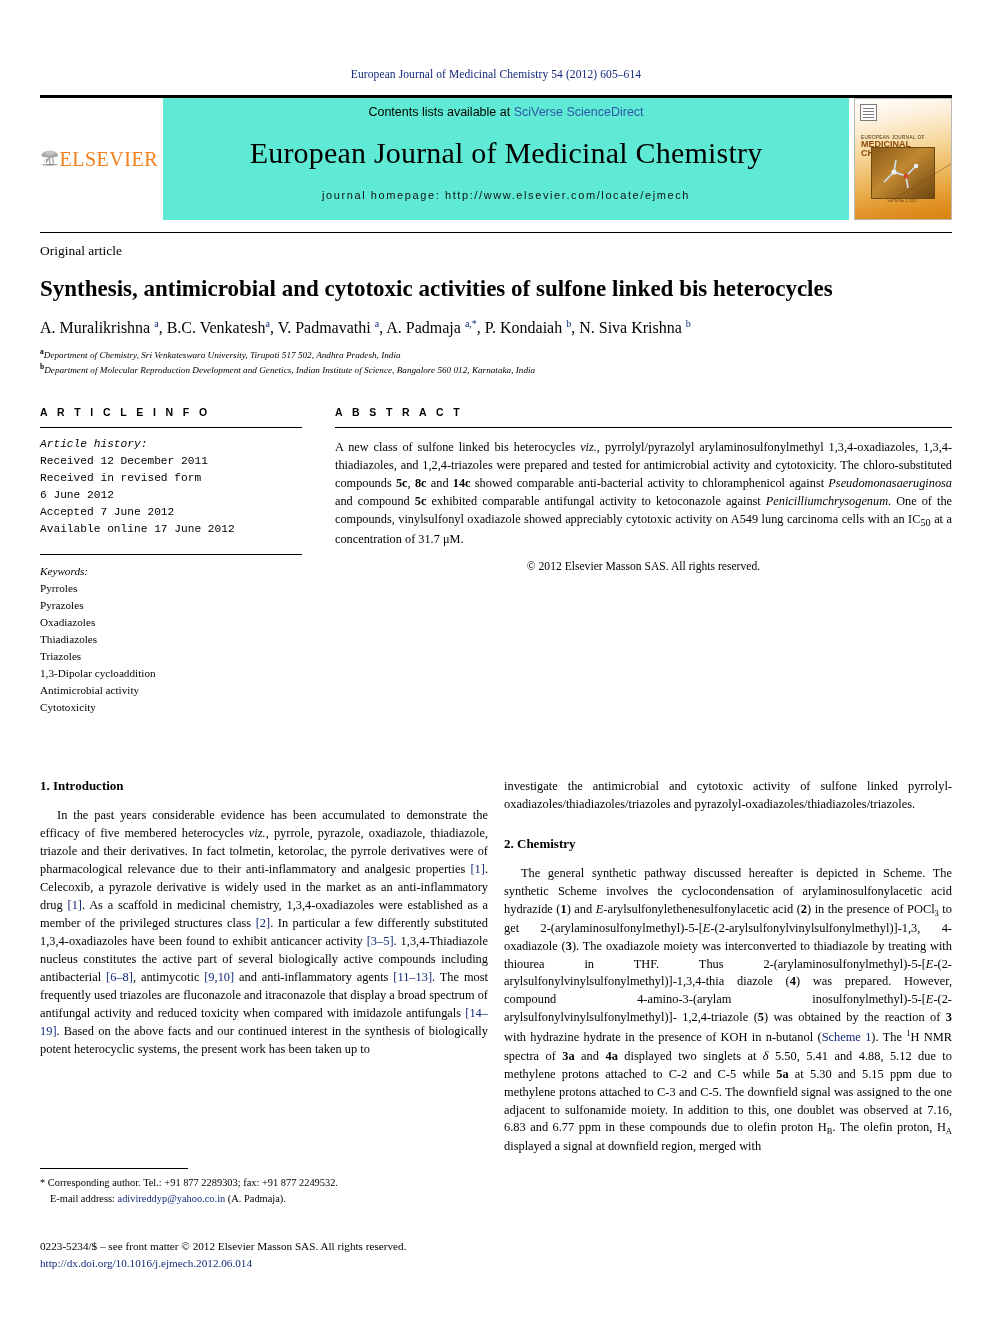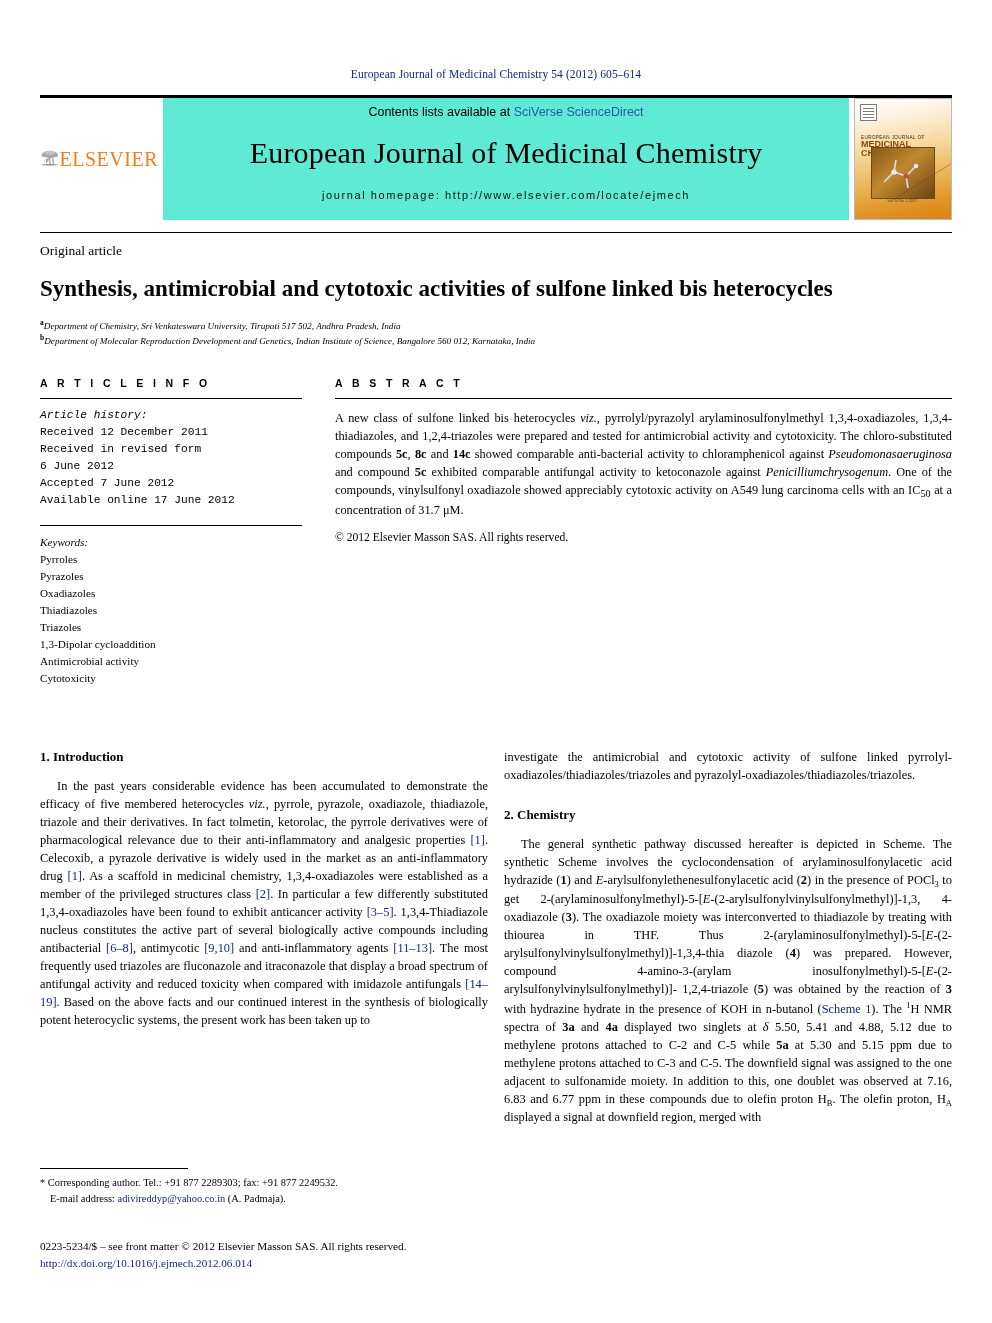--- a/index.html
+++ b/index.html
@@ -213,21 +213,21 @@
     font-size: 12.3px;
     line-height: 1.47;
     text-align: justify;
     margin-top: 10px;
   }
   .abstract-text i { font-style: italic; }
   .abstract-text b { font-weight: bold; }
   .copyright-line {
     font-family: "Liberation Serif", serif;
     font-size: 11.6px;
-    text-align: left;
+    text-align: center;
     margin-top: 12px;
   }
 
   
   .body-cols {
     display: flex;
     margin-top: 62px;
   }
   .bcol { width: 448px; flex: 0 0 448px; }
   .bcol.right { margin-left: 16px; }
@@ -348,20 +348,21 @@
     </div>
   </div>
 
   <div class="content">
     <div class="sep-rule"></div>
 
     <div class="article-type">Original article</div>
 
     <h1 class="article-title">Synthesis, antimicrobial and cytotoxic activities of sulfone linked bis heterocycles</h1>
 
+    <div class="authors">A. Muralikrishna <sup>a</sup>, B.C. Venkatesh<sup>a</sup>, V. Padmavathi <sup>a</sup>, A. Padmaja <sup>a,*</sup>, P. Kondaiah <sup>b</sup>, N. Siva Krishna <sup>b</sup></div>
 
     <div class="affil">
       <div><sup>a</sup><span>Department of Chemistry, Sri Venkateswara University, Tirupati 517 502, Andhra Pradesh, India</span></div>
       <div><sup>b</sup><span>Department of Molecular Reproduction Development and Genetics, Indian Institute of Science, Bangalore 560 012, Karnataka, India</span></div>
     </div>
 
     <div class="info-abstract">
 
       <div class="col-info">
         <div class="sec-head">A R T I C L E   I N F O</div>

